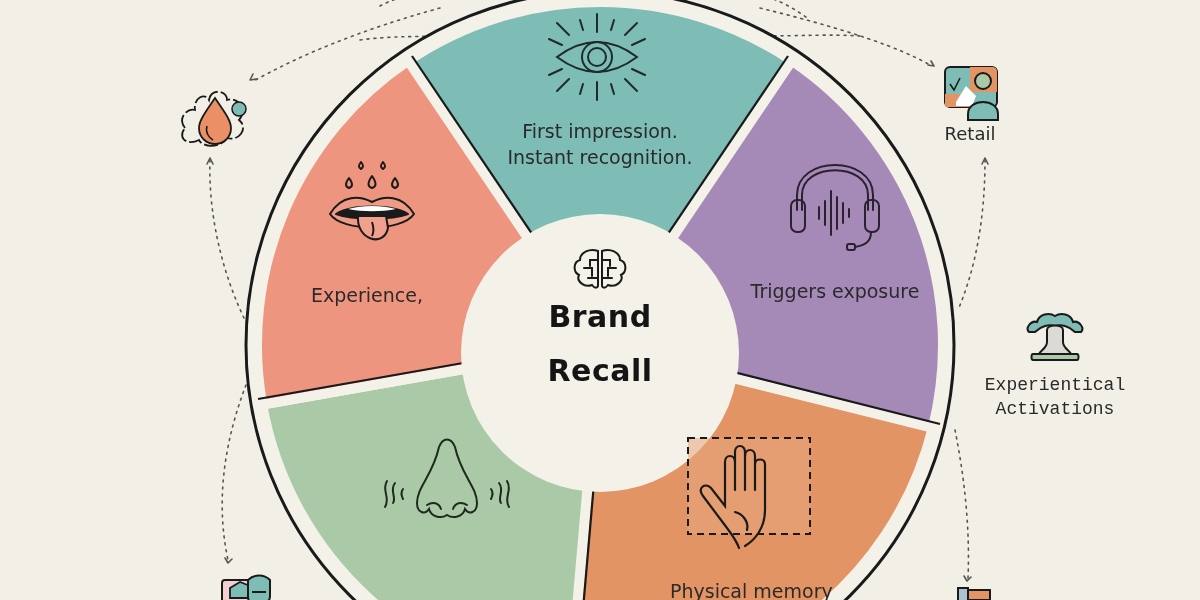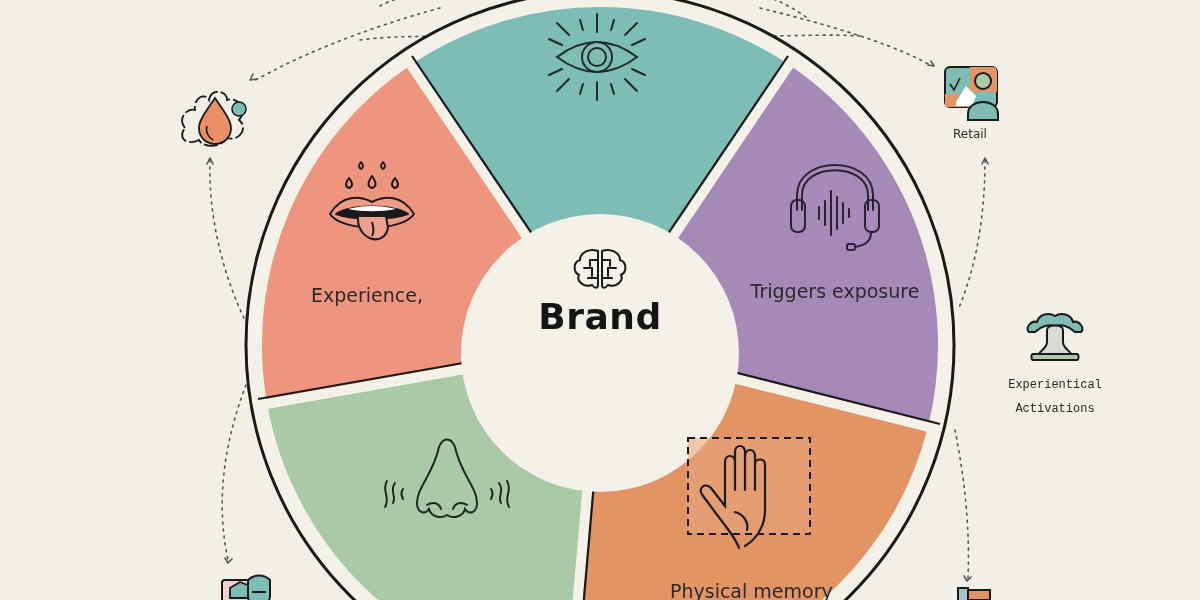--- a/index.html
+++ b/index.html
@@ -19,29 +19,29 @@
     white-space: nowrap;
     font-family: "DejaVu Sans", sans-serif;
   }
   .label span { display: block; }
   .center-title {
     position: absolute;
     left: 470px; top: 290px; width: 260px;
     text-align: center;
     font-family: "DejaVu Sans", sans-serif;
     font-weight: bold;
-    font-size: 36px;
+    font-size: 30px;
     line-height: 54px;
     color: #151515;
     letter-spacing: 0.5px;
   }
   .center-title span { display: block; }
   .side-label {
     position: absolute;
-    font-size: 12px;
+    font-size: 18px;
     line-height: 24px;
     color: #2a2a2a;
     text-align: center;
     white-space: nowrap;
   }
   .side-label span { display: block; }
 </style>
 </head>
 <body>
 
@@ -206,23 +206,28 @@
 
     <g transform="translate(965,596)">
       <rect x="-7" y="-8" width="10" height="14" fill="#a9c4d0" stroke="#1a1a1a" stroke-width="2"></rect>
       <rect x="3" y="-6" width="22" height="10" fill="#e39464" stroke="#1a1a1a" stroke-width="2"></rect>
     </g>
   </svg>
 
   
   <div class="center-title">
     <span>Brand</span>
+    <span>Recall</span>
   </div>
 
   
+  <div class="label" style="left:480px; top:118px; width:240px;">
+    <span>First impression.</span>
+    <span>Instant recognition.</span>
+  </div>
   <div class="label" style="left:735px; top:278px; width:200px;">
     <span>Triggers exposure</span>
   </div>
   <div class="label" style="left:670px; top:578px; width:160px;">
     <span>Physical memory</span>
   </div>
   <div class="label" style="left:282px; top:282px; width:170px;">
     <span>Experience,</span>
   </div>
 

